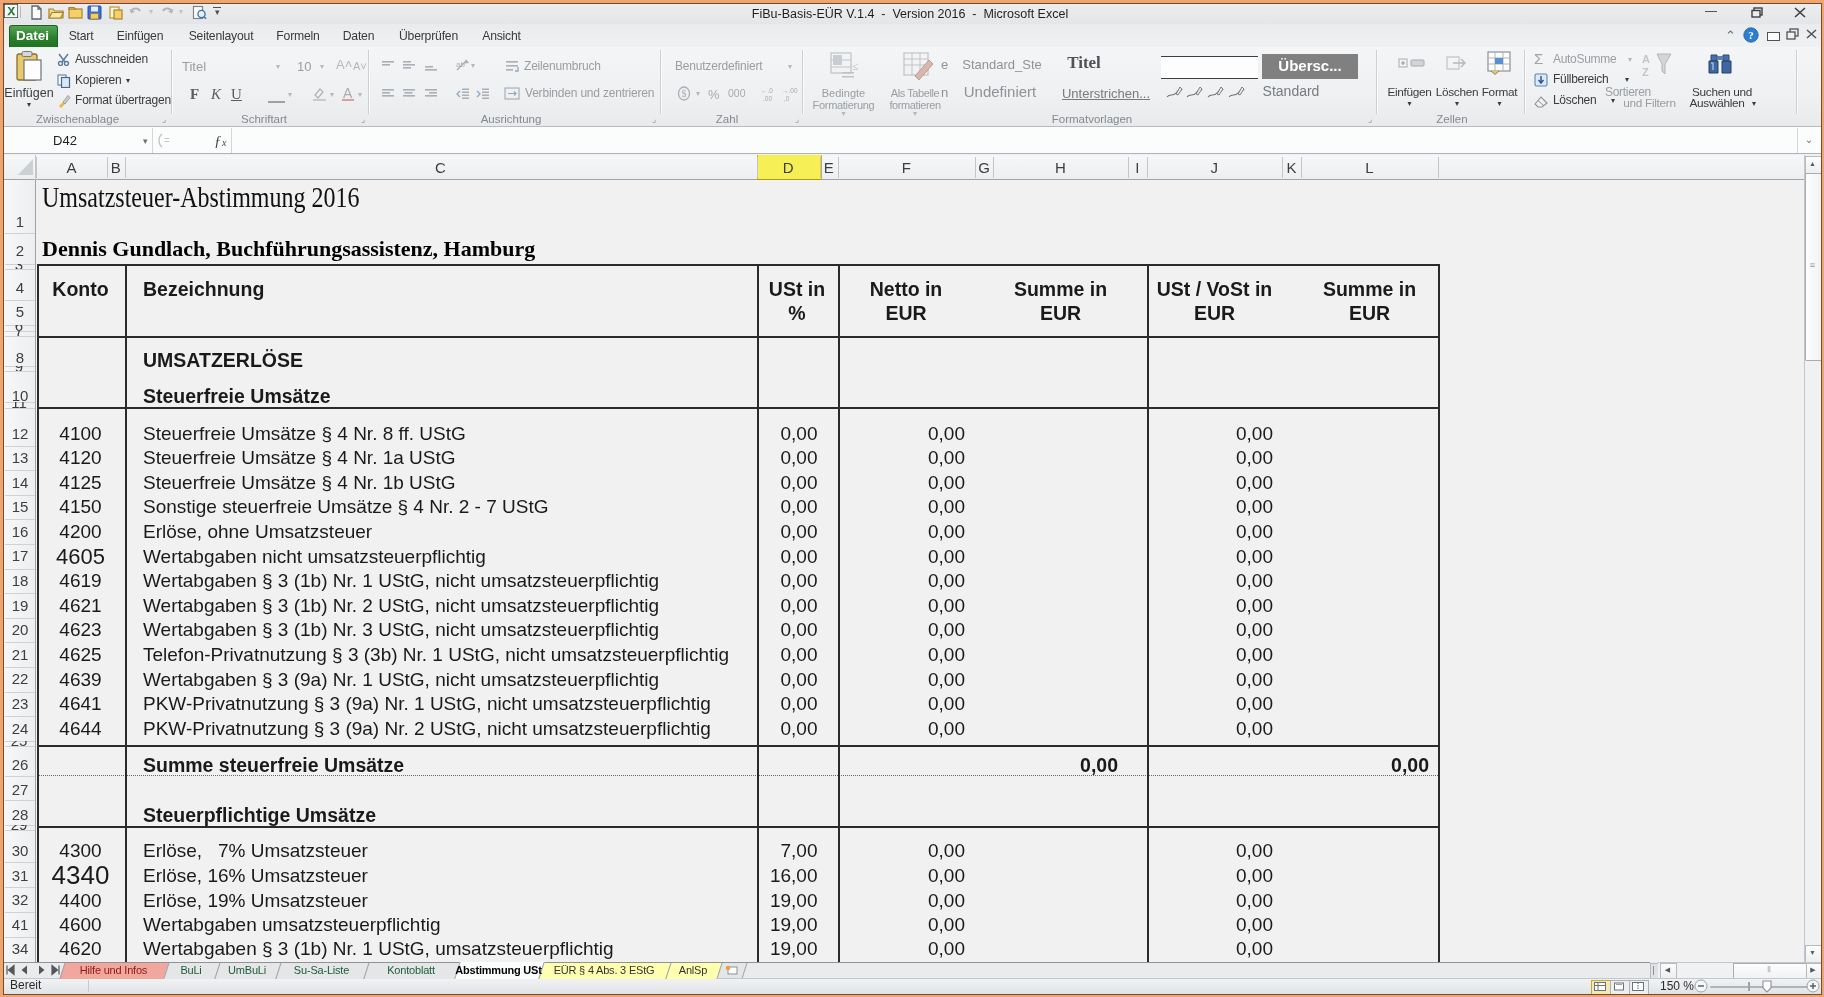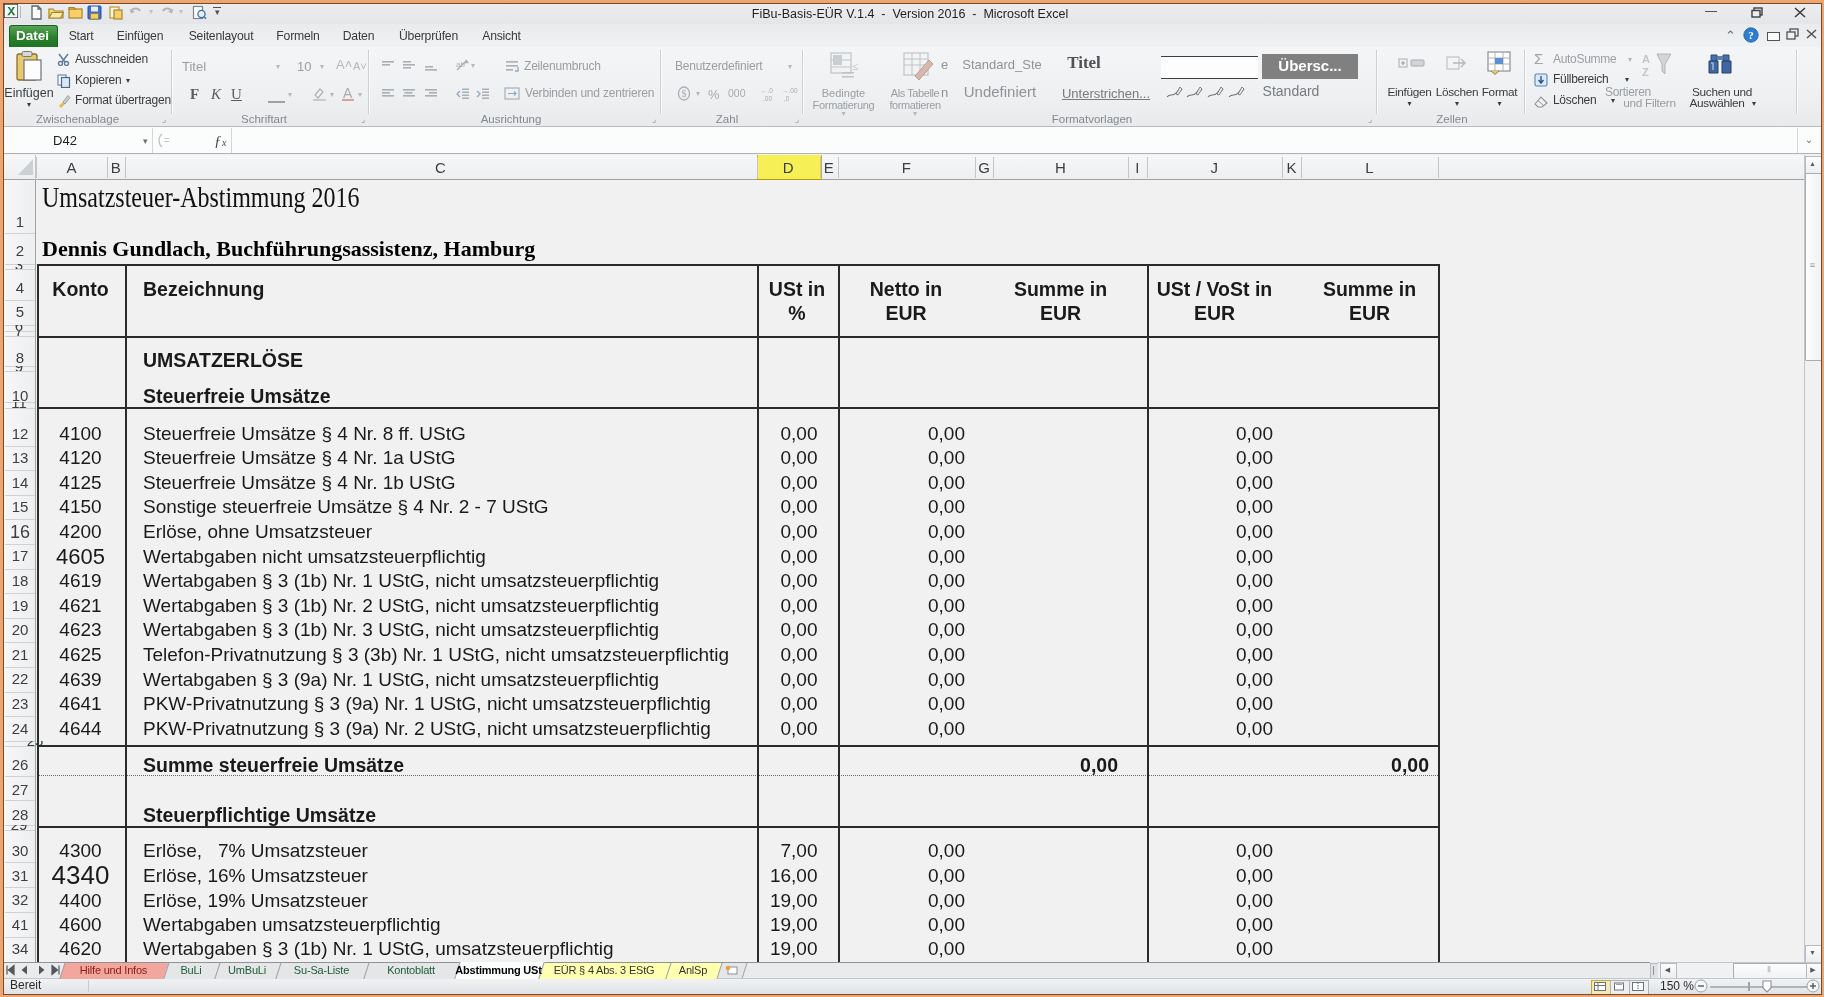--- a/index.html
+++ b/index.html
@@ -394,21 +394,21 @@
 <div style="position:absolute;left:20px;transform:translateX(-50%);top:210.7px;font-family:'Liberation Sans',sans-serif;font-size:15px;font-weight:normal;color:#3c3f42;white-space:pre;line-height:22px;">1</div>
 <div style="position:absolute;left:20px;transform:translateX(-50%);top:239.7px;font-family:'Liberation Sans',sans-serif;font-size:15px;font-weight:normal;color:#3c3f42;white-space:pre;line-height:22px;">2</div>
 <div style="position:absolute;left:20px;transform:translateX(-50%);top:277.2px;font-family:'Liberation Sans',sans-serif;font-size:15px;font-weight:normal;color:#3c3f42;white-space:pre;line-height:22px;">4</div>
 <div style="position:absolute;left:20px;transform:translateX(-50%);top:301.2px;font-family:'Liberation Sans',sans-serif;font-size:15px;font-weight:normal;color:#3c3f42;white-space:pre;line-height:22px;">5</div>
 <div style="position:absolute;left:20px;transform:translateX(-50%);top:346.7px;font-family:'Liberation Sans',sans-serif;font-size:15px;font-weight:normal;color:#3c3f42;white-space:pre;line-height:22px;">8</div>
 <div style="position:absolute;left:20px;transform:translateX(-50%);top:384.7px;font-family:'Liberation Sans',sans-serif;font-size:15px;font-weight:normal;color:#3c3f42;white-space:pre;line-height:22px;">10</div>
 <div style="position:absolute;left:20px;transform:translateX(-50%);top:422.6px;font-family:'Liberation Sans',sans-serif;font-size:15px;font-weight:normal;color:#3c3f42;white-space:pre;line-height:22px;">12</div>
 <div style="position:absolute;left:20px;transform:translateX(-50%);top:447.2px;font-family:'Liberation Sans',sans-serif;font-size:15px;font-weight:normal;color:#3c3f42;white-space:pre;line-height:22px;">13</div>
 <div style="position:absolute;left:20px;transform:translateX(-50%);top:471.7px;font-family:'Liberation Sans',sans-serif;font-size:15px;font-weight:normal;color:#3c3f42;white-space:pre;line-height:22px;">14</div>
 <div style="position:absolute;left:20px;transform:translateX(-50%);top:496.2px;font-family:'Liberation Sans',sans-serif;font-size:15px;font-weight:normal;color:#3c3f42;white-space:pre;line-height:22px;">15</div>
-<div style="position:absolute;left:20px;transform:translateX(-50%);top:520.8px;font-family:'Liberation Sans',sans-serif;font-size:18px;font-weight:normal;color:#3c3f42;white-space:pre;line-height:22px;text-align:right;">16</div>
+<div style="position:absolute;left:20px;transform:translateX(-50%);top:520.8px;font-family:'Liberation Sans',sans-serif;font-size:15px;font-weight:normal;color:#3c3f42;white-space:pre;line-height:22px;text-align:right;">16</div>
 <div style="position:absolute;left:20px;transform:translateX(-50%);top:545.4px;font-family:'Liberation Sans',sans-serif;font-size:15px;font-weight:normal;color:#3c3f42;white-space:pre;line-height:22px;">17</div>
 <div style="position:absolute;left:20px;transform:translateX(-50%);top:570.0px;font-family:'Liberation Sans',sans-serif;font-size:15px;font-weight:normal;color:#3c3f42;white-space:pre;line-height:22px;">18</div>
 <div style="position:absolute;left:20px;transform:translateX(-50%);top:594.6px;font-family:'Liberation Sans',sans-serif;font-size:15px;font-weight:normal;color:#3c3f42;white-space:pre;line-height:22px;">19</div>
 <div style="position:absolute;left:20px;transform:translateX(-50%);top:619.2px;font-family:'Liberation Sans',sans-serif;font-size:15px;font-weight:normal;color:#3c3f42;white-space:pre;line-height:22px;">20</div>
 <div style="position:absolute;left:20px;transform:translateX(-50%);top:643.8px;font-family:'Liberation Sans',sans-serif;font-size:15px;font-weight:normal;color:#3c3f42;white-space:pre;line-height:22px;">21</div>
 <div style="position:absolute;left:20px;transform:translateX(-50%);top:668.4px;font-family:'Liberation Sans',sans-serif;font-size:15px;font-weight:normal;color:#3c3f42;white-space:pre;line-height:22px;">22</div>
 <div style="position:absolute;left:20px;transform:translateX(-50%);top:693.0px;font-family:'Liberation Sans',sans-serif;font-size:15px;font-weight:normal;color:#3c3f42;white-space:pre;line-height:22px;">23</div>
 <div style="position:absolute;left:20px;transform:translateX(-50%);top:717.6px;font-family:'Liberation Sans',sans-serif;font-size:15px;font-weight:normal;color:#3c3f42;white-space:pre;line-height:22px;">24</div>
 <div style="position:absolute;left:20px;transform:translateX(-50%);top:754.2px;font-family:'Liberation Sans',sans-serif;font-size:15px;font-weight:normal;color:#3c3f42;white-space:pre;line-height:22px;">26</div>
 <div style="position:absolute;left:20px;transform:translateX(-50%);top:779.0px;font-family:'Liberation Sans',sans-serif;font-size:15px;font-weight:normal;color:#3c3f42;white-space:pre;line-height:22px;">27</div>
@@ -459,21 +459,21 @@
   </div>
 <div style="position:absolute;left:4px;top:330.5px;width:30px;height:5.5px;overflow:hidden;">
     <div style="position:absolute;left:0;top:-8.25px;width:100%;text-align:center;font-size:15px;color:#3c3f42;font-family:'Liberation Sans',sans-serif;">7</div>
   </div>
 <div style="position:absolute;left:4px;top:366px;width:30px;height:5px;overflow:hidden;">
     <div style="position:absolute;left:0;top:-8.5px;width:100%;text-align:center;font-size:15px;color:#3c3f42;font-family:'Liberation Sans',sans-serif;">9</div>
   </div>
 <div style="position:absolute;left:4px;top:401.5px;width:30px;height:6.5px;overflow:hidden;">
     <div style="position:absolute;left:0;top:-7.75px;width:100%;text-align:center;font-size:15px;color:#3c3f42;font-family:'Liberation Sans',sans-serif;">11</div>
   </div>
-<div style="position:absolute;left:4px;top:740.7px;width:30px;height:5.2999999999999545px;overflow:hidden;margin-left:16px;">
+<div style="position:absolute;left:4px;top:740.7px;width:30px;height:5.2999999999999545px;overflow:hidden;">
     <div style="position:absolute;left:0;top:-8.350000000000023px;width:100%;text-align:center;font-size:15px;color:#3c3f42;font-family:'Liberation Sans',sans-serif;">25</div>
   </div>
 <div style="position:absolute;left:4px;top:824.6px;width:30px;height:5.399999999999977px;overflow:hidden;">
     <div style="position:absolute;left:0;top:-8.300000000000011px;width:100%;text-align:center;font-size:15px;color:#3c3f42;font-family:'Liberation Sans',sans-serif;">29</div>
   </div>
 <div style="position:absolute;left:42px;top:175.4px;font-family:'Liberation Serif',serif;font-size:30px;font-weight:normal;color:#111;white-space:pre;line-height:43px;transform:scaleX(0.8);transform-origin:0 50%;">Umsatzsteuer-Abstimmung 2016</div>
 <div style="position:absolute;left:42px;top:233.2px;font-family:'Liberation Serif',serif;font-size:22px;font-weight:bold;color:#000;white-space:pre;line-height:32px;">Dennis Gundlach, Buchführungsassistenz, Hamburg</div>
 <div style="position:absolute;left:37.0px;top:263.5px;width:1402.5px;height:2px;background:#2b2b2b;"></div>
 <div style="position:absolute;left:37.0px;top:335.5px;width:1402.5px;height:2px;background:#2b2b2b;"></div>
 <div style="position:absolute;left:37.0px;top:406.8px;width:1402.5px;height:2px;background:#2b2b2b;"></div>

